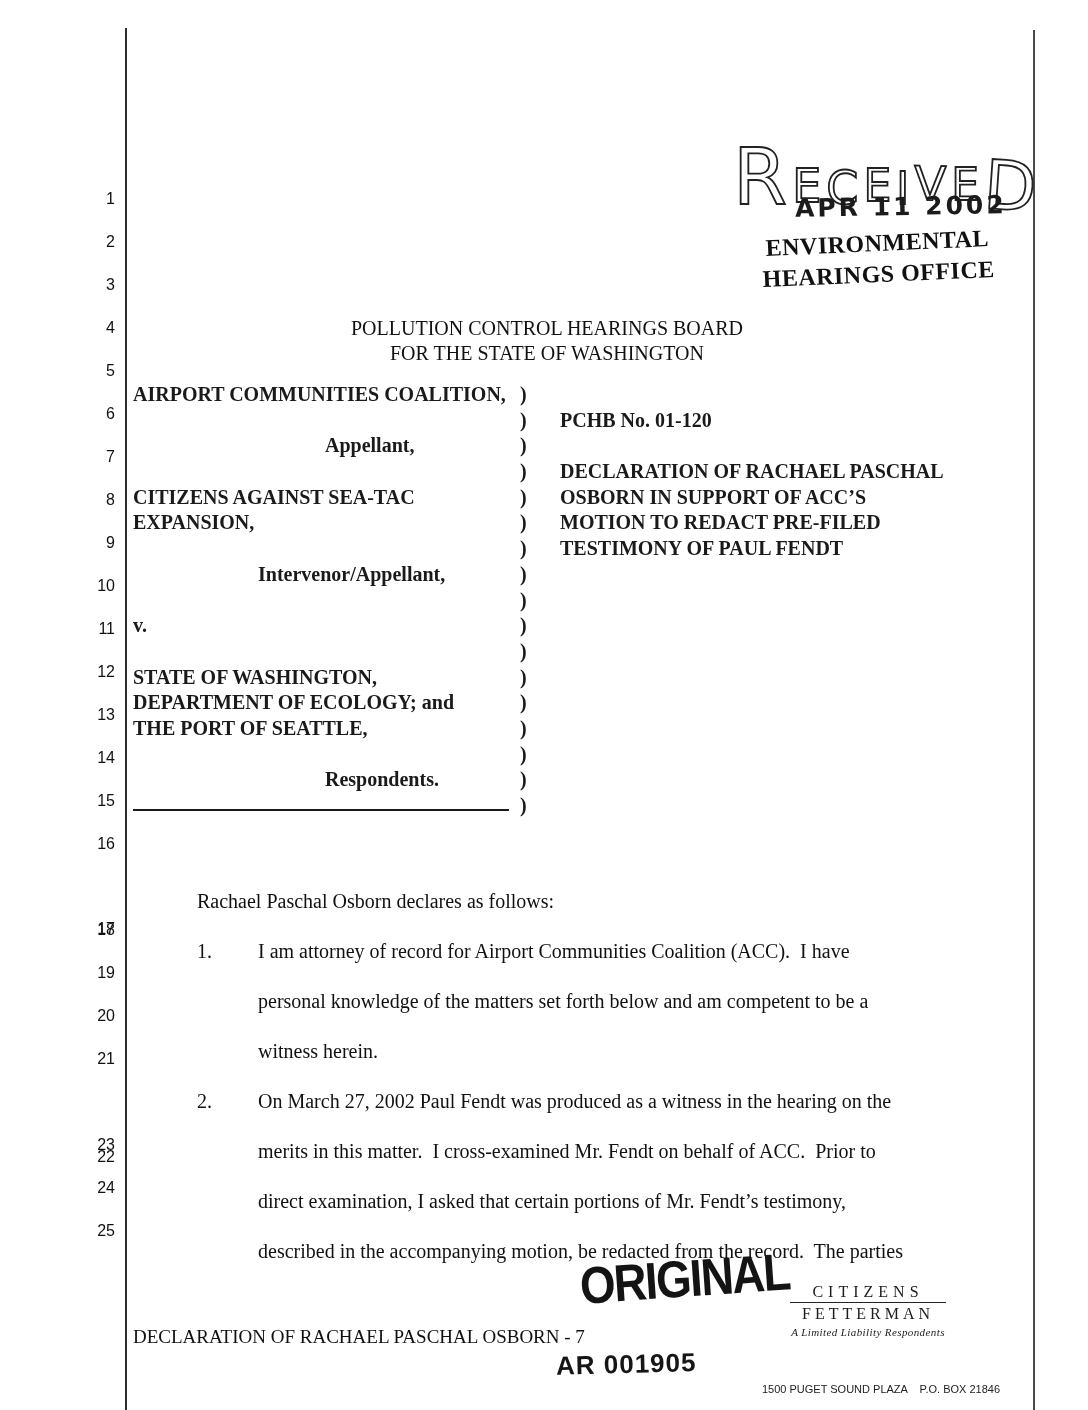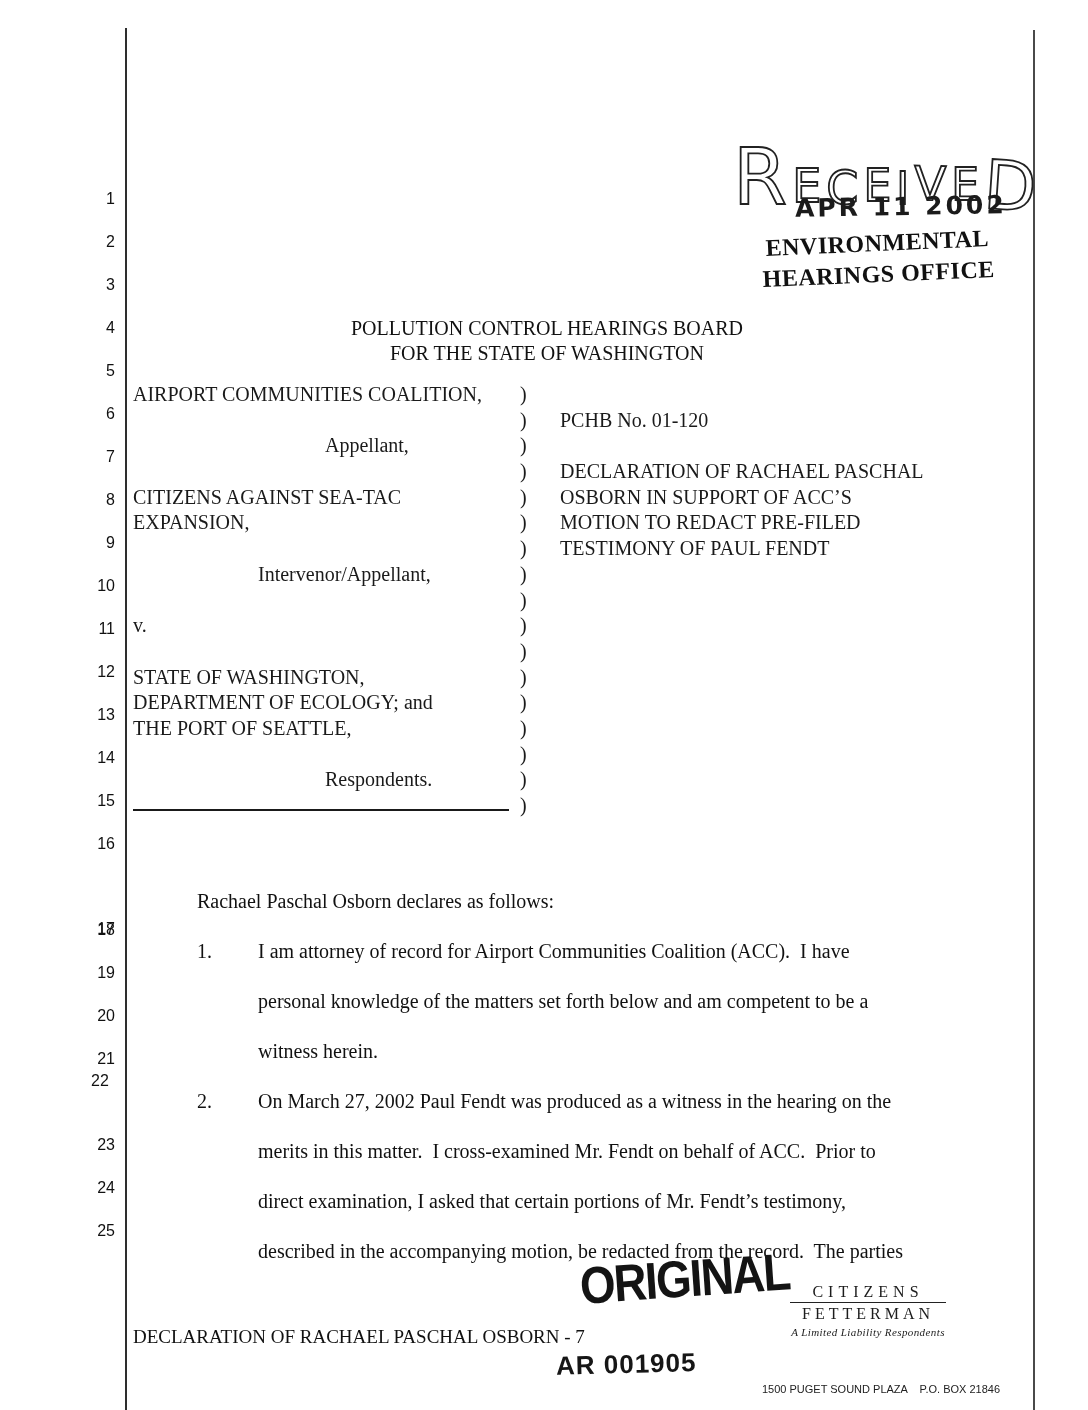--- a/index.html
+++ b/index.html
@@ -56,21 +56,21 @@
   }
 
   
   .title-block{
     position:absolute;left:133px;top:316px;width:828px;
     text-align:center;font-size:20px;line-height:25px;color:#111;
   }
 
   
   .caption{position:absolute;left:133px;top:383px;width:830px;font-size:20px;}
-  .cap-row{position:relative;height:25.7px;}
+  .cap-row{position:relative;height:25.7px;font-weight:bold;}
   .cap-left{position:absolute;left:0;top:0;width:380px;white-space:pre;}
   .cap-left.designation{padding-left:192px;}
   .cap-left.designation-mid{padding-left:125px;}
   .cap-paren{position:absolute;left:387px;top:0;}
   .cap-right{position:absolute;left:427px;top:0;width:430px;white-space:pre;}
   .caption-underline{position:absolute;left:133px;top:809px;width:376px;height:2px;background:#1a1a1a;}
 
   
   .body-text{position:absolute;left:197px;top:876px;width:770px;font-size:20px;color:#111;}
   .intro-line{line-height:50px;white-space:pre;}
@@ -128,21 +128,21 @@
       <div class="line-number" style="top: 663px;">12</div>
       <div class="line-number" style="top: 706px;">13</div>
       <div class="line-number" style="top: 749px;">14</div>
       <div class="line-number" style="top: 792px;">15</div>
       <div class="line-number" style="top: 835px;">16</div>
       <div class="line-number" style="top: 920px;">17</div>
       <div class="line-number" style="top: 921px;">18</div>
       <div class="line-number" style="top: 964px;">19</div>
       <div class="line-number" style="top: 1007px;">20</div>
       <div class="line-number" style="top: 1050px;">21</div>
-      <div class="line-number" style="top: 1072px; text-align: center;">22</div>
+      <div class="line-number" style="top: 1148px;">22</div>
       <div class="line-number" style="top: 1136px;">23</div>
       <div class="line-number" style="top: 1179px;">24</div>
       <div class="line-number" style="top: 1222px;">25</div>
     </div>
 
   <div class="stamp-received">
     <div class="rcv-word" id="rcvWord">
         <span class="rcv-letter">R</span>
         <span class="rcv-letter">E</span>
         <span class="rcv-letter">C</span>

